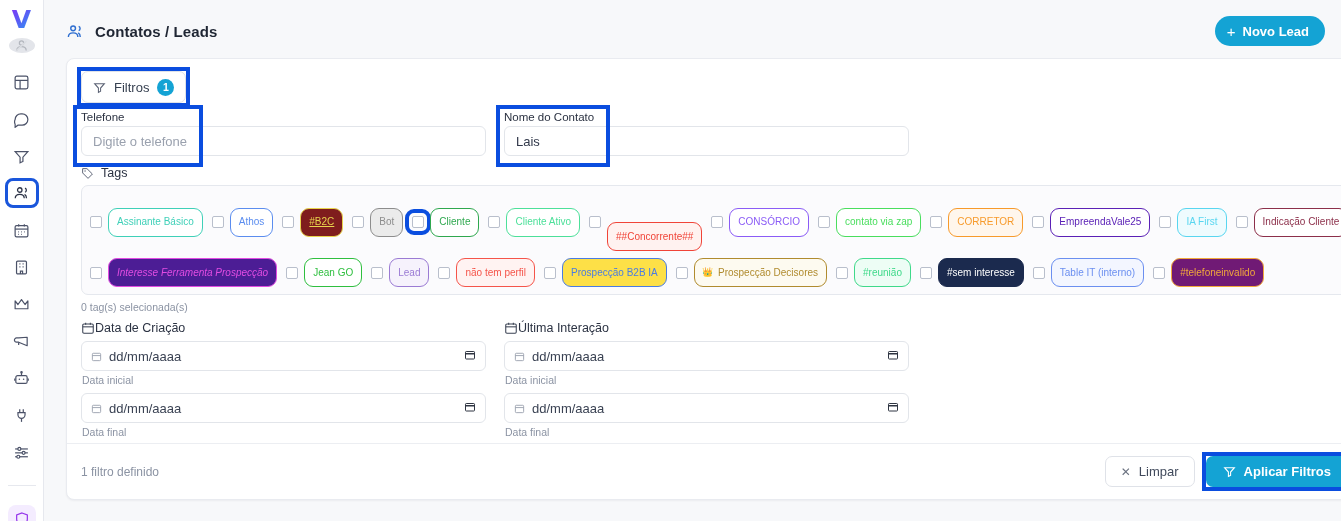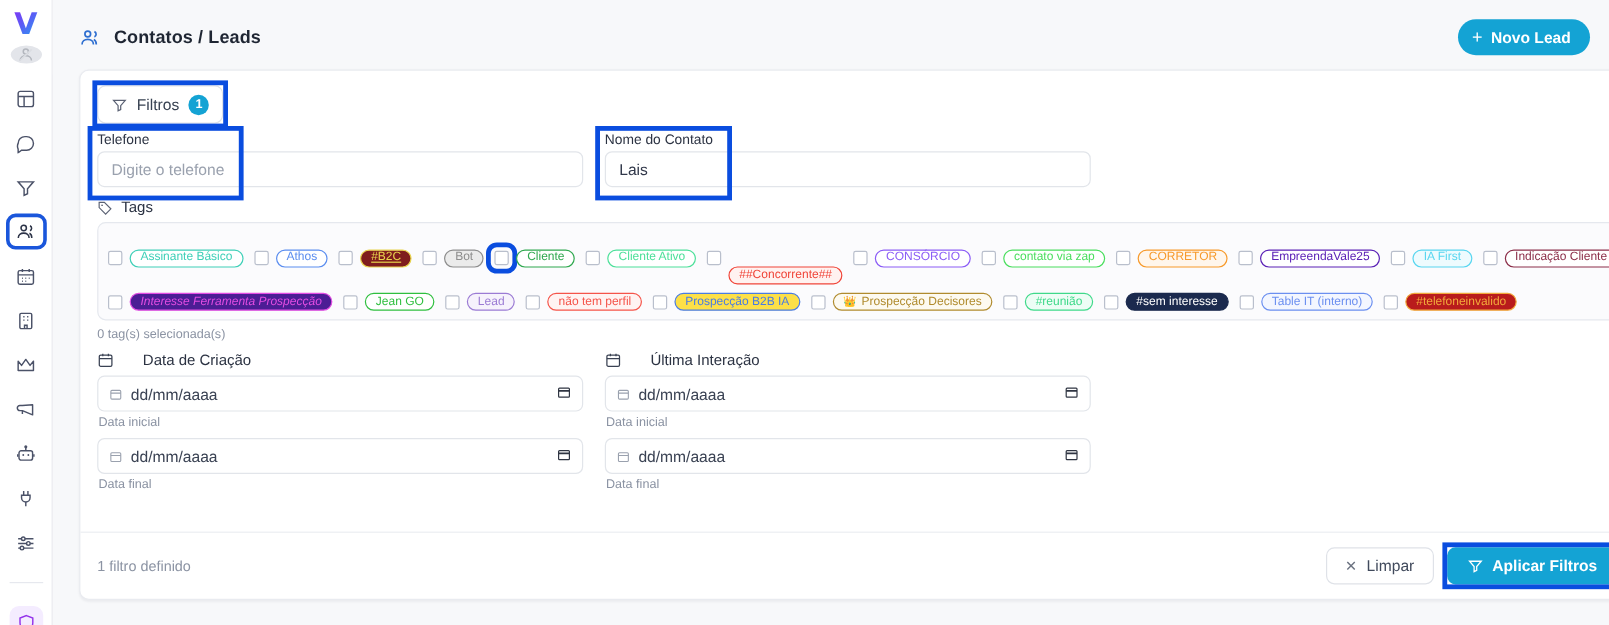--- a/index.html
+++ b/index.html
@@ -135,34 +135,34 @@
   }
   .tag-row { display: flex; align-items: center; gap: 0px; flex-wrap: nowrap; }
   .tag-row + .tag-row { margin-top: 7px; }
   .tag-item { display: flex; align-items: center; gap: 6px; margin-right: 9px; position: relative; }
   .cb {
     width: 12px; height: 12px; border: 1px solid #b9bfcc; border-radius: 2px;
     background: #fff; flex: 0 0 12px;
   }
   .chip {
     display: inline-flex; align-items: center; gap: 4px;
-    height: 15px; padding: 0 8px; border-radius: 9px;
+    height: 29px; padding: 0 8px; border-radius: 9px;
     font-size: 10px; white-space: nowrap;
     border: 1px solid currentColor;
     font-family: "Liberation Sans", sans-serif;
     line-height: 1;
   }
   .tag-hl { outline: 4px solid #0a4ddf; outline-offset: 3px; }
   .tags-count { font-size: 10.5px; color: #8b93a3; margin-top: 6px; }
 
   
   .dates { display: flex; gap: 18px; padding: 8px 14px 0 14px; }
   .date-col { width: 405px; }
   .date-head {
-    display: flex; align-items: center; gap: 24px;
+    display: flex; align-items: center; gap: 0;
     font-size: 12.5px; color: #2b3242; margin-bottom: 6px; font-weight: normal;
   }
   .date-inp {
     width: 100%; height: 30px;
     border: 1px solid #e2e5ea; border-radius: 6px;
     background: #fff; display: flex; align-items: center;
     padding: 0 9px 0 9px; gap: 7px;
     font-size: 13px; color: #3a4253;
   }
   .date-inp .cal-small { color: #9aa1ae; display: flex; align-items: flex-end; }
@@ -510,21 +510,21 @@
                 </span>
               </div>
               <div class="tag-item">
                 <div class="cb"></div>
                 <span class="chip" style="background: rgb(243, 246, 255); color: rgb(107, 143, 240); border-color: rgb(107, 143, 240);">
                   <span>Table IT (interno)</span>
                 </span>
               </div>
               <div class="tag-item">
                 <div class="cb"></div>
-                <span class="chip" style="background: #b91c1c; color: rgb(242, 169, 59); border-color: rgb(242, 169, 59);">
+                <span class="chip" style="background: #701a75; color: rgb(242, 169, 59); border-color: rgb(242, 169, 59);">
                   <span>#telefoneinvalido</span>
                 </span>
               </div>
             </div>
         </div>
 
         <div class="tags-count">0 tag(s) selecionada(s)</div>
       </div>
 
       <div class="dates">

